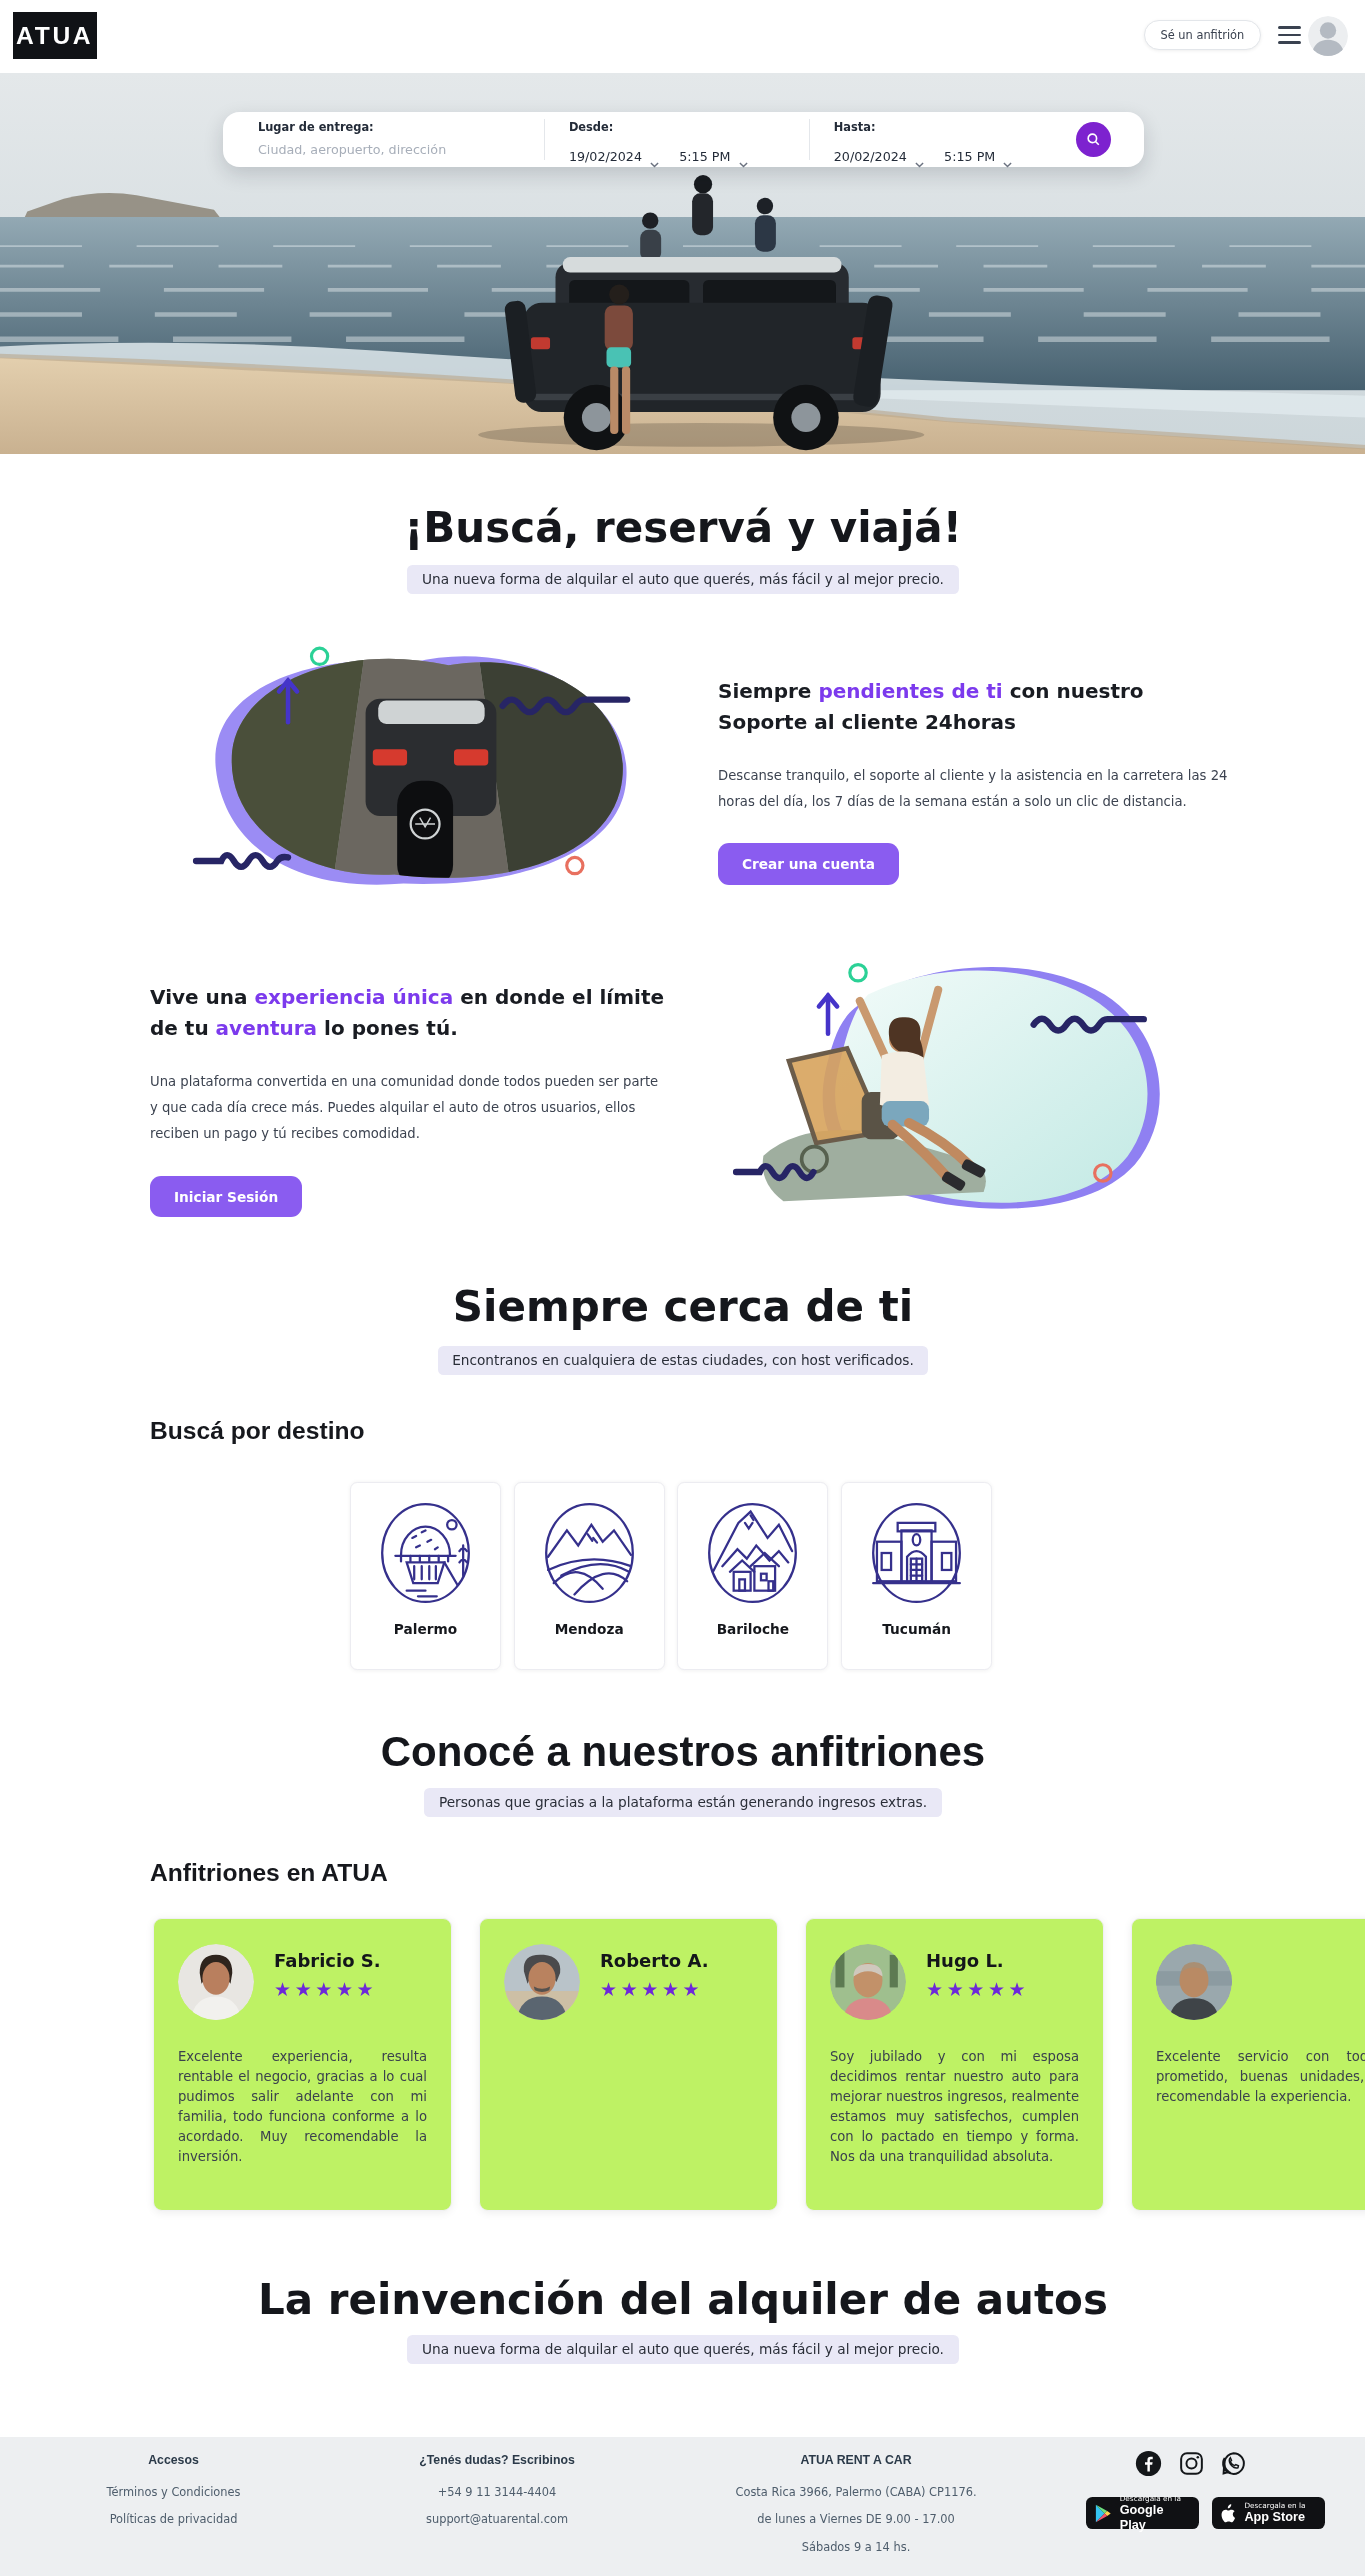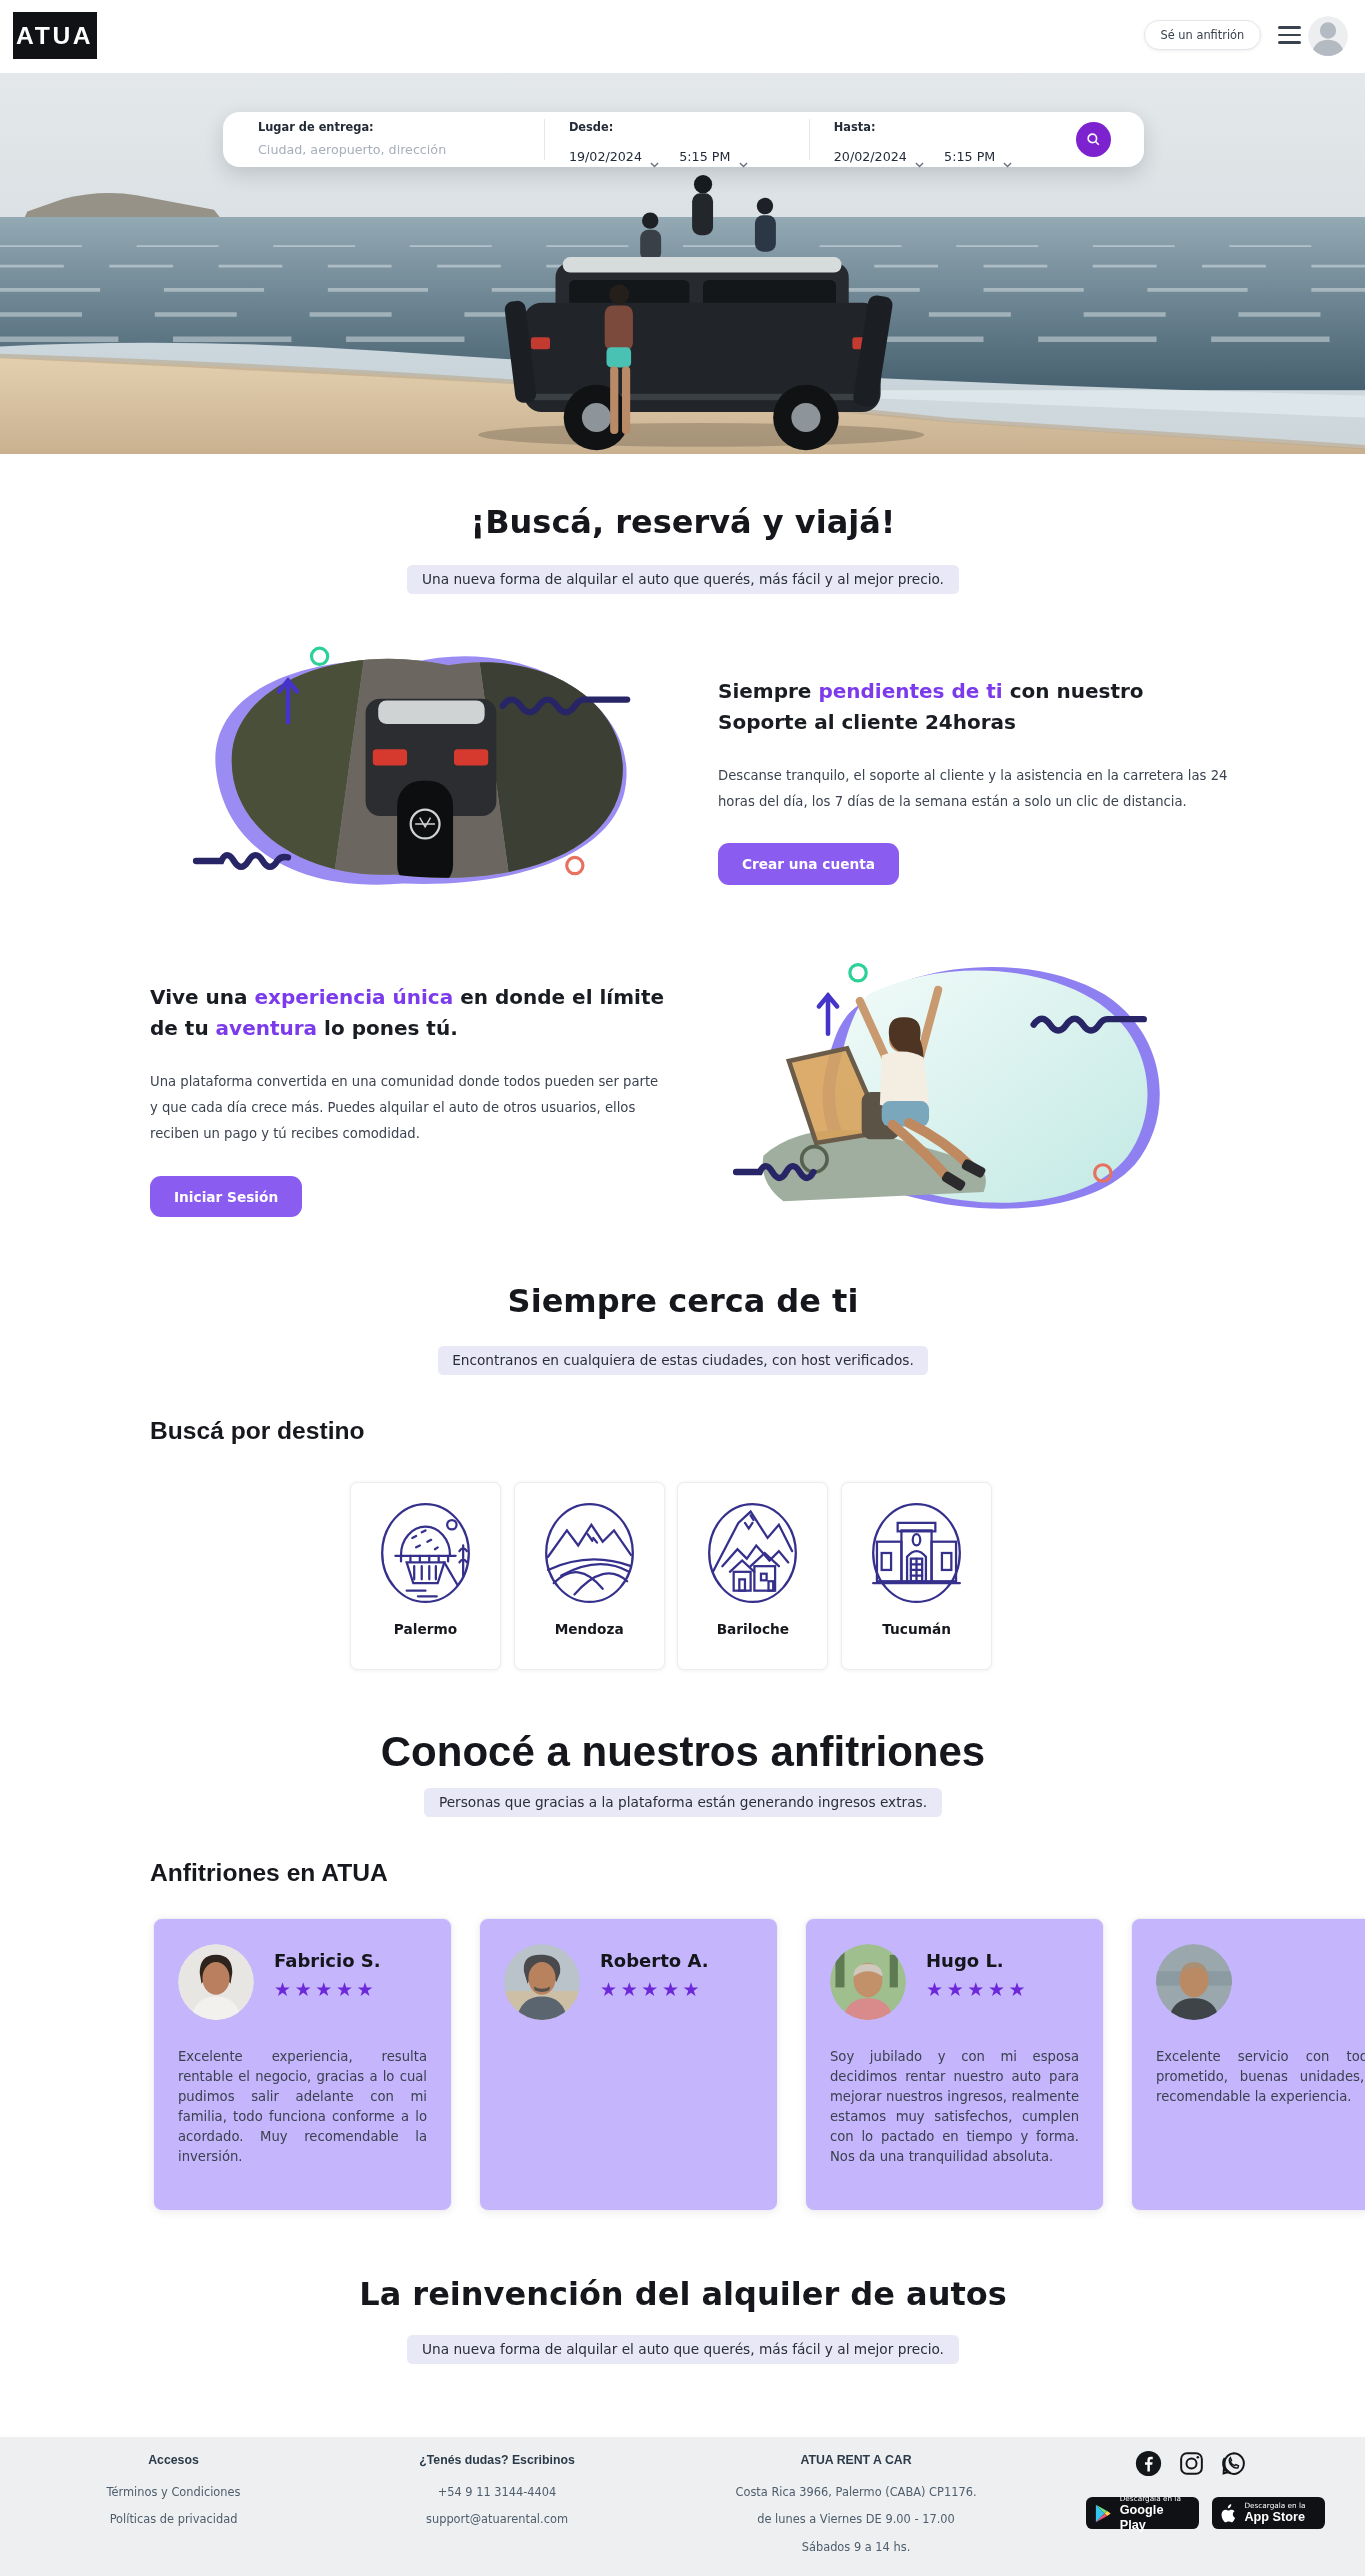--- a/index.html
+++ b/index.html
@@ -33,21 +33,21 @@
   .sb-dt { width:264px; display:flex; flex-wrap:wrap; }
   .sb-dt .sb-label { width:100%; }
   .sb-row { display:flex; align-items:center; gap:8.2px; cursor:pointer; }
   .sb-val { font-size:12.7px; color:#232b38; }
   .sb-time { margin-left:20px; }
   .chev { display:inline-block; width:9px; height:5.5px; }
   .search-btn { width:35px; height:35px; border-radius:50%; background:#7d22cf; margin:10px 11px 0 1.8px;
           display:flex; align-items:center; justify-content:center; cursor:pointer; flex:none; }
 
   
-  .big-title { position:absolute; left:0; width:1366px; text-align:center; font-size:32px; font-weight:600; color:#15171c; }
+  .big-title { position:absolute; left:0; width:1366px; text-align:center; font-size:42px; font-weight:600; color:#15171c; }
   .lib { font-family:"Liberation Sans",sans-serif; font-weight:700; }
   .pill-wrap { position:absolute; left:0; width:1366px; text-align:center; }
   .pill { display:inline-block; background:#e9e8f6; border-radius:5.5px; padding:6.4px 14.6px; font-size:13.7px; color:#2a2e38; }
 
   
   .illo { position:absolute; }
   .feat-text { position:absolute; }
   .feat-text h3 { font-size:20px; line-height:31px; font-weight:700; color:#191c22; margin-bottom:24.6px; }
   .accent { color:#7c3aed; }
   .feat-body { font-size:13.2px; line-height:26.4px; color:#3c4350; margin-bottom:28px; }
@@ -57,21 +57,21 @@
   
   .sub-heading { position:absolute; font-size:24.6px; color:#16181d; }
   .city-row { position:absolute; left:350px; top:1482px; display:flex; gap:12.7px; }
   .city-card { width:151px; height:188px; background:#fff; border:0.9px solid #ececf1; border-radius:7.3px;
           box-shadow:0 0.9px 4.6px rgba(0,0,0,.06); text-align:center; padding-top:11px; cursor:pointer; }
   .city-card svg { display:block; margin:0 auto; }
   .city-label { font-size:13.7px; font-weight:600; color:#15171c; margin-top:9px; }
 
   
   .testi-row { position:absolute; left:153px; top:1918px; display:flex; gap:27px; }
-  .testi-card { width:299px; height:293px; background:#c4b5fd; border:0.9px solid #f0f0f4; border-radius:9px;
+  .testi-card { width:299px; height:293px; background:#bef264; border:0.9px solid #f0f0f4; border-radius:9px;
           box-shadow:0 1.8px 9px rgba(0,0,0,.07); padding:24.6px 24px; flex:none; }
   .testi-head { display:flex; min-height:80px; }
   .testi-avatar { width:76px; height:76px; border-radius:50%; overflow:hidden; flex:none; }
   .testi-id { margin-left:20px; padding-top:6.4px; }
   .testi-name { font-size:18px; font-weight:700; color:#14161a; margin-bottom:7.3px; }
   .testi-stars { font-size:19px; color:#6d28d9; letter-spacing:3.6px; }
   .testi-body { margin-top:23px; font-size:13.2px; line-height:20px; color:#3a414d; text-align:justify; }
 
   
   .footer { position:absolute; left:0; top:2437px; width:1366px; height:139px; background:#edeff1; }

